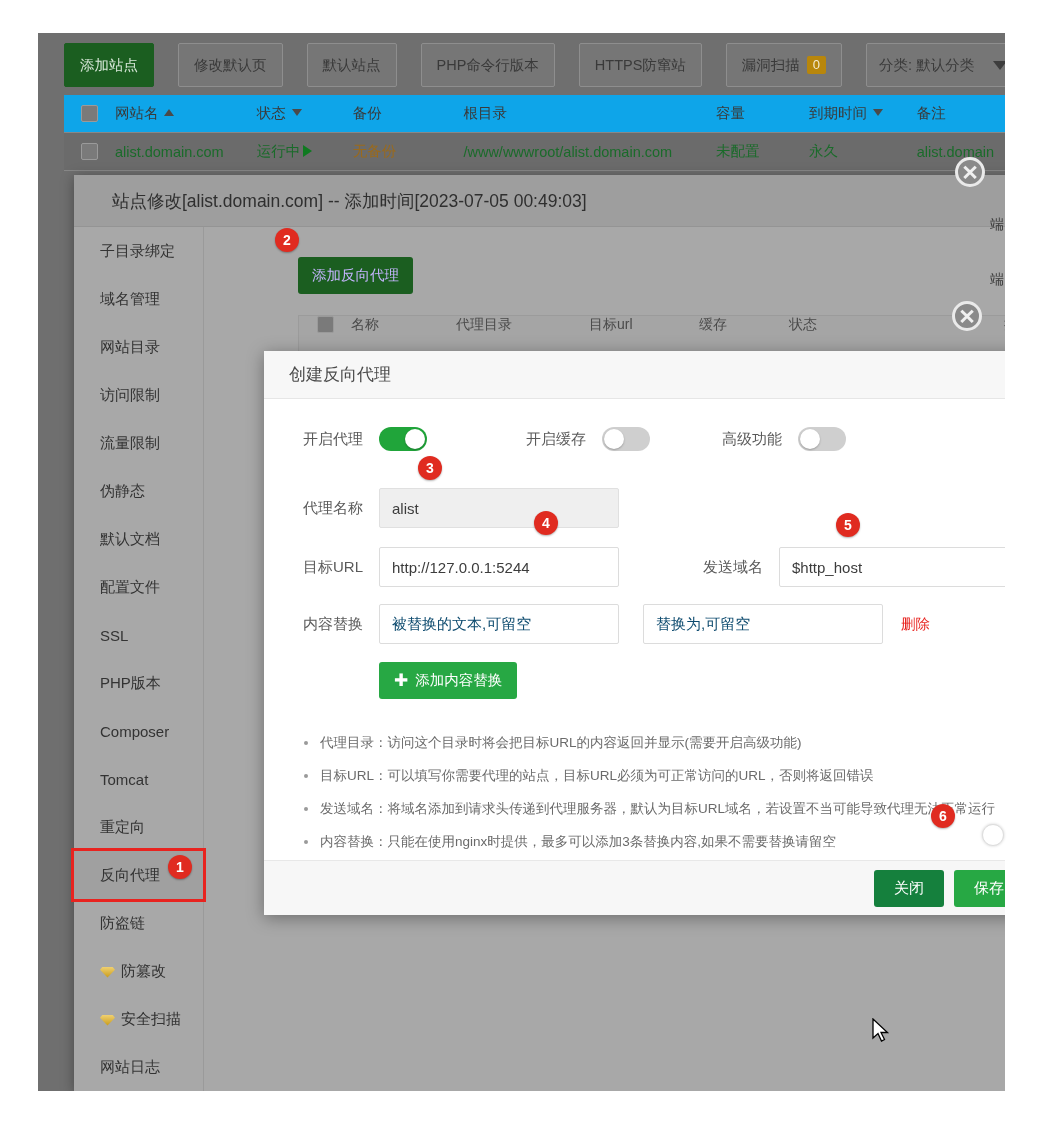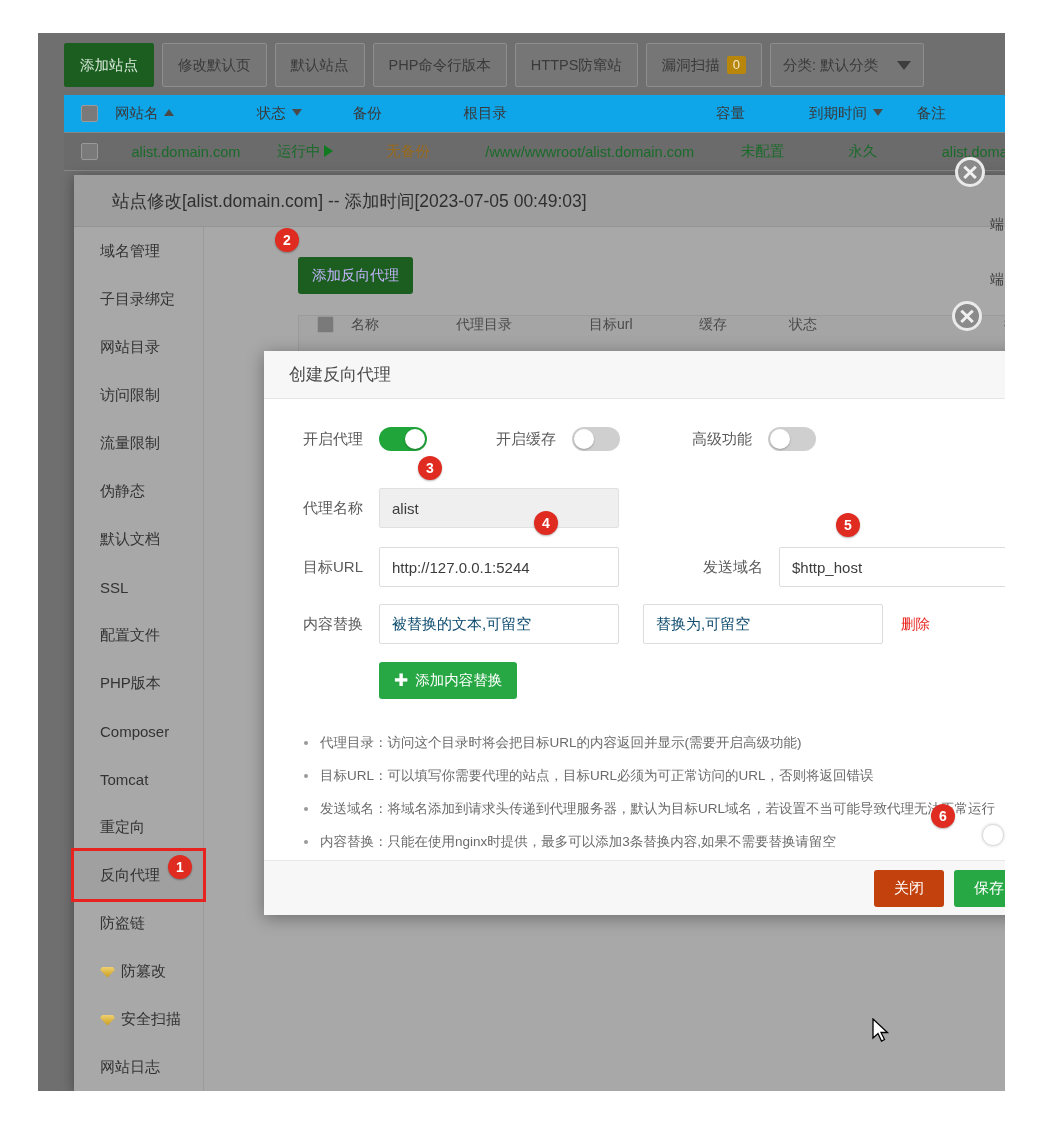--- a/index.html
+++ b/index.html
@@ -22,21 +22,21 @@
   #bt-page {
     position: absolute;
     left: 38px; top: 33px; width: 967px; height: 1058px;
     background: #6f6f6f;          
     overflow: hidden;
   }
 
   
   .toolbar {
     position: absolute; left: 26px; top: 10px;
-    height: 44px; display: flex; align-items: stretch; gap: 8px;
+    height: 44px; display: flex; align-items: stretch; gap: 24px;
   }
   .tb-btn {
     display: flex; align-items: center; justify-content: center;
     padding: 0 15px;
     border: 1px solid #8e8e8e;
     background: #767676;
     color: #3a3a3a;
     font-size: 14.5px;
     white-space: nowrap;
     border-radius: 2px;
@@ -70,21 +70,21 @@
   
   .site-table {
     position: absolute; left: 26px; top: 62px; width: 980px;
     font-size: 14.5px;
   }
   .st-head, .st-row {
     display: flex; align-items: center; height: 38px;
     border-bottom: 1px solid #888888;
   }
   .st-head { color: #3a3a3a; background: #0ea5e9; }
-  .st-row  { background: #6b6b6b; text-align: center; }
+  .st-row  { background: #6b6b6b; }
   .cb {
     width: 17px; height: 17px;
     border: 1px solid #9a9a9a; background: #7a7a7a;
     border-radius: 2px; flex: none;
   }
   .c-chk   { width: 52px; display:flex; justify-content:center; }
   .c-name  { width: 145px; }
   .c-state { width: 98px; }
   .c-bak   { width: 113px; }
   .c-root  { width: 258px; }
@@ -256,21 +256,21 @@
   #proxy-footer {
     position: absolute; left: 0; bottom: 0; width: 100%;
     height: 55px; background: #f7f7f7;
     border-top: 1px solid #e8e8e8;
     display: flex; align-items: center; justify-content: flex-end;
     padding-right: 25px; gap: 10px;
   }
   .ft-btn {
     padding: 9px 20px; font-size: 15px; border-radius: 3px;
   }
-  .ft-btn.grey  { background: #c2410c; color: #ffffff; }
+  .ft-btn.grey  { background: #15803d; color: #ffffff; }
   .ft-btn.green { background: #27a844; color: #ffffff; }
 
   #click-ring {
     position: absolute;
     width: 22px; height: 22px; border-radius: 50%;
     background: #ffffff; border: 1px solid #dddddd;
     left: 982px; top: 824px; z-index: 70;
     box-shadow: 0 0 3px rgba(0,0,0,0.18);
   }
 
@@ -336,45 +336,45 @@
         <div class="c-exp txt-green">永久</div>
         <div class="c-note txt-green">alist.domain</div>
       </div>
     </div>
 
     <div id="site-modal">
       <div id="site-modal-header">站点修改[alist.domain.com] -- 添加时间[2023-07-05 00:49:03]</div>
 
       <div id="site-sidebar">
         <div class="side-item">
+            <span>子目录绑定</span>
+          </div>
+        <div class="side-item">
             <span>域名管理</span>
           </div>
         <div class="side-item">
-            <span>子目录绑定</span>
-          </div>
-        <div class="side-item">
             <span>网站目录</span>
           </div>
         <div class="side-item">
             <span>访问限制</span>
           </div>
         <div class="side-item">
             <span>流量限制</span>
           </div>
         <div class="side-item">
             <span>伪静态</span>
           </div>
         <div class="side-item">
             <span>默认文档</span>
           </div>
         <div class="side-item">
+            <span>配置文件</span>
+          </div>
+        <div class="side-item">
             <span>SSL</span>
-          </div>
-        <div class="side-item">
-            <span>配置文件</span>
           </div>
         <div class="side-item">
             <span>PHP版本</span>
           </div>
         <div class="side-item">
             <span>Composer</span>
           </div>
         <div class="side-item">
             <span>Tomcat</span>
           </div>
@@ -424,21 +424,21 @@
     <div id="proxy-dialog">
       <div id="proxy-dialog-header">创建反向代理</div>
 
       <div id="proxy-body">
 
         <div class="form-row" style="margin-top:28px;">
           <div class="f-label">开启代理</div>
           <div class="switch on">
               <span class="knob"></span>
             </div>
-          <div class="f-label" style="width:145px;">开启缓存</div>
+          <div class="f-label" style="width:175px;">开启缓存</div>
           <div class="switch">
               <span class="knob"></span>
             </div>
           <div class="f-label" style="width:148px;">高级功能</div>
           <div class="switch">
               <span class="knob"></span>
             </div>
         </div>
 
         <div class="form-row" style="margin-top:37px;">

